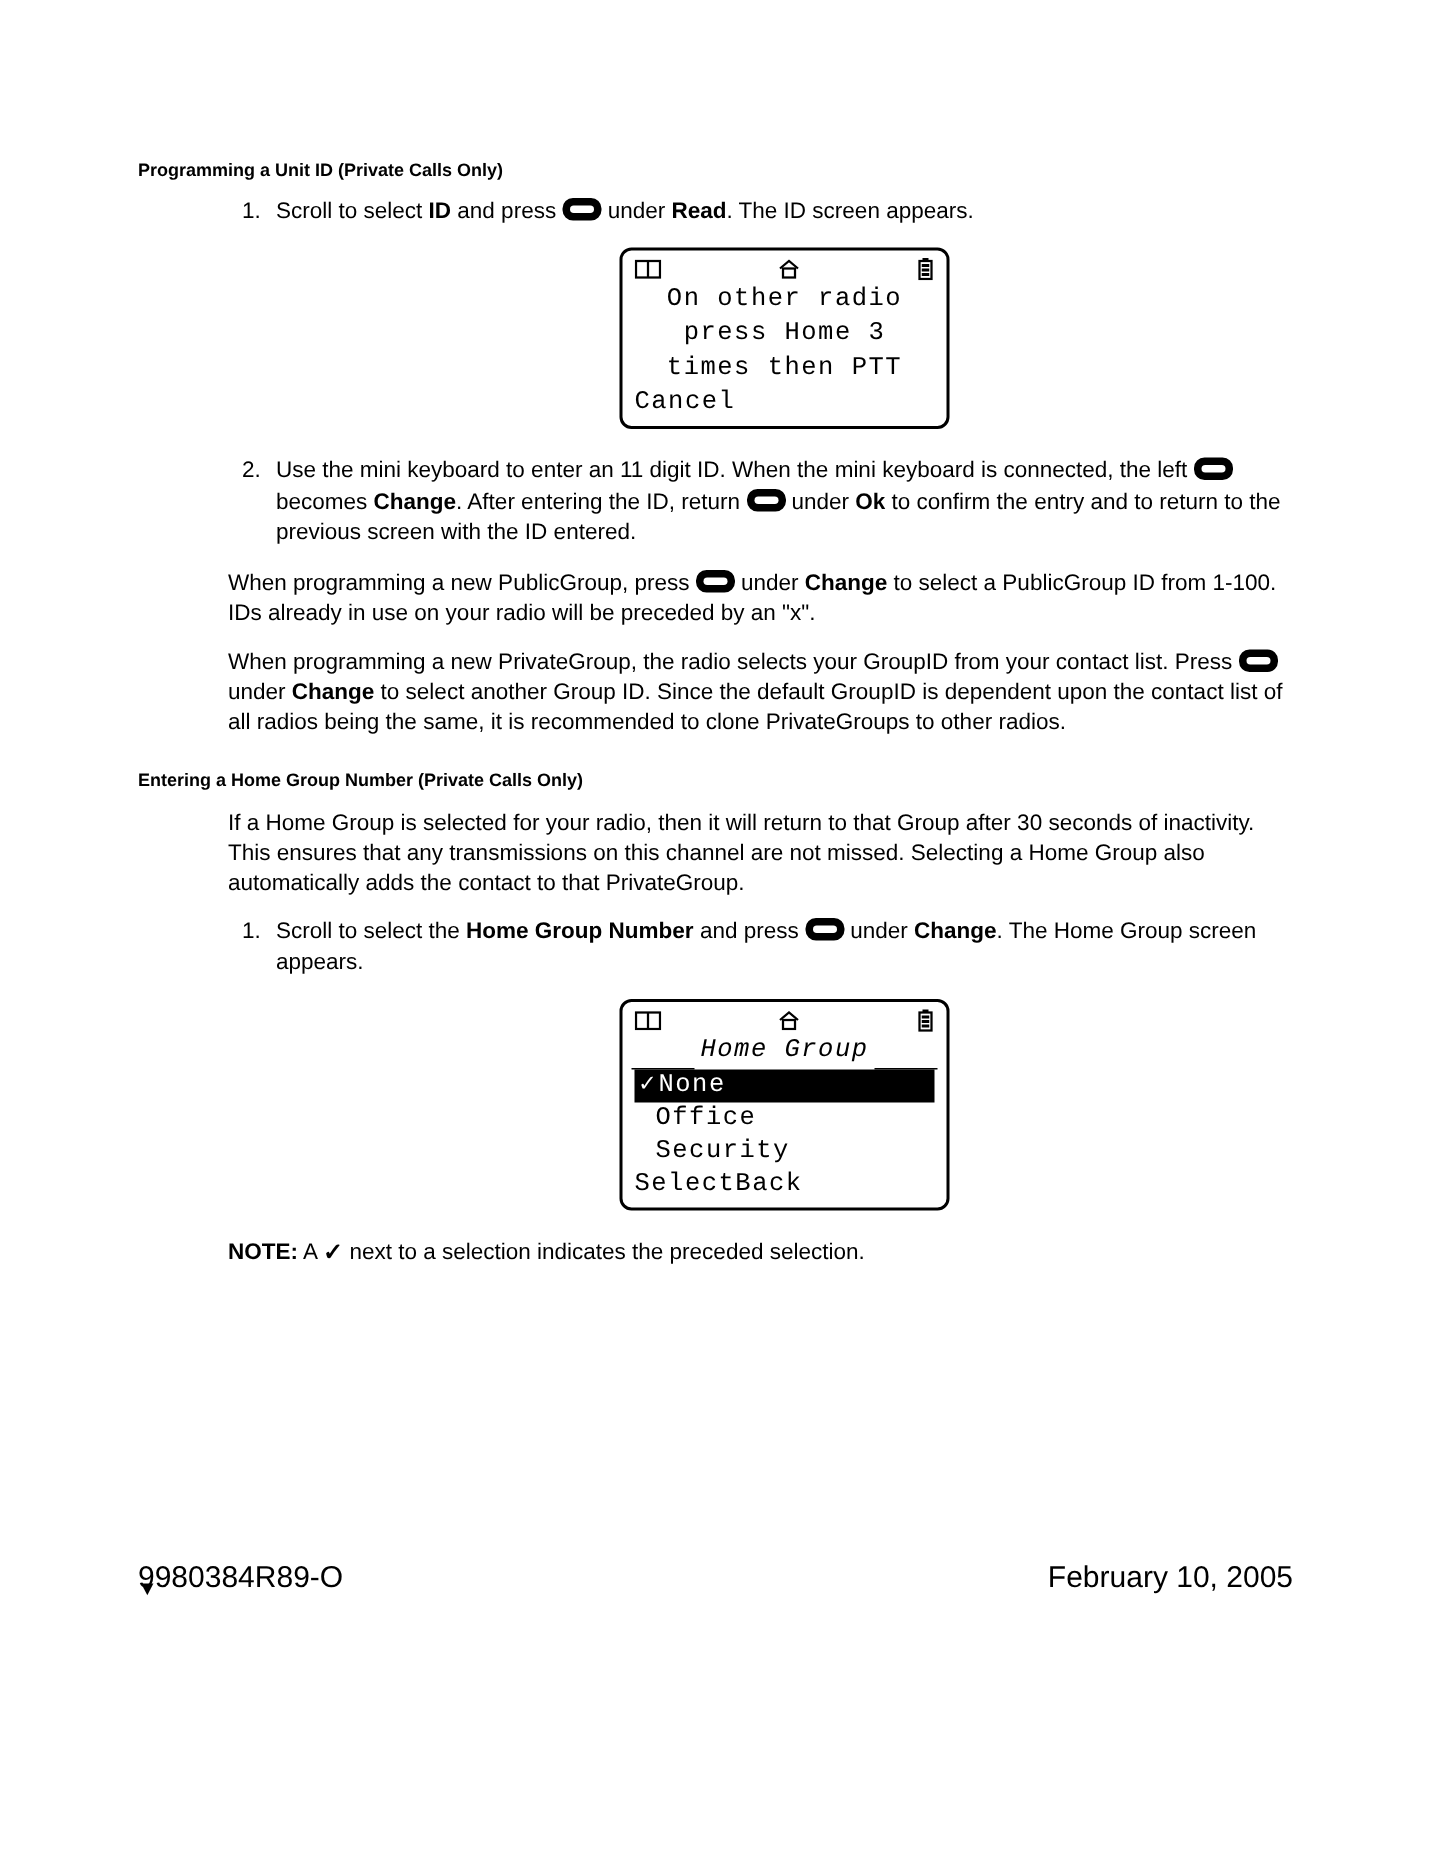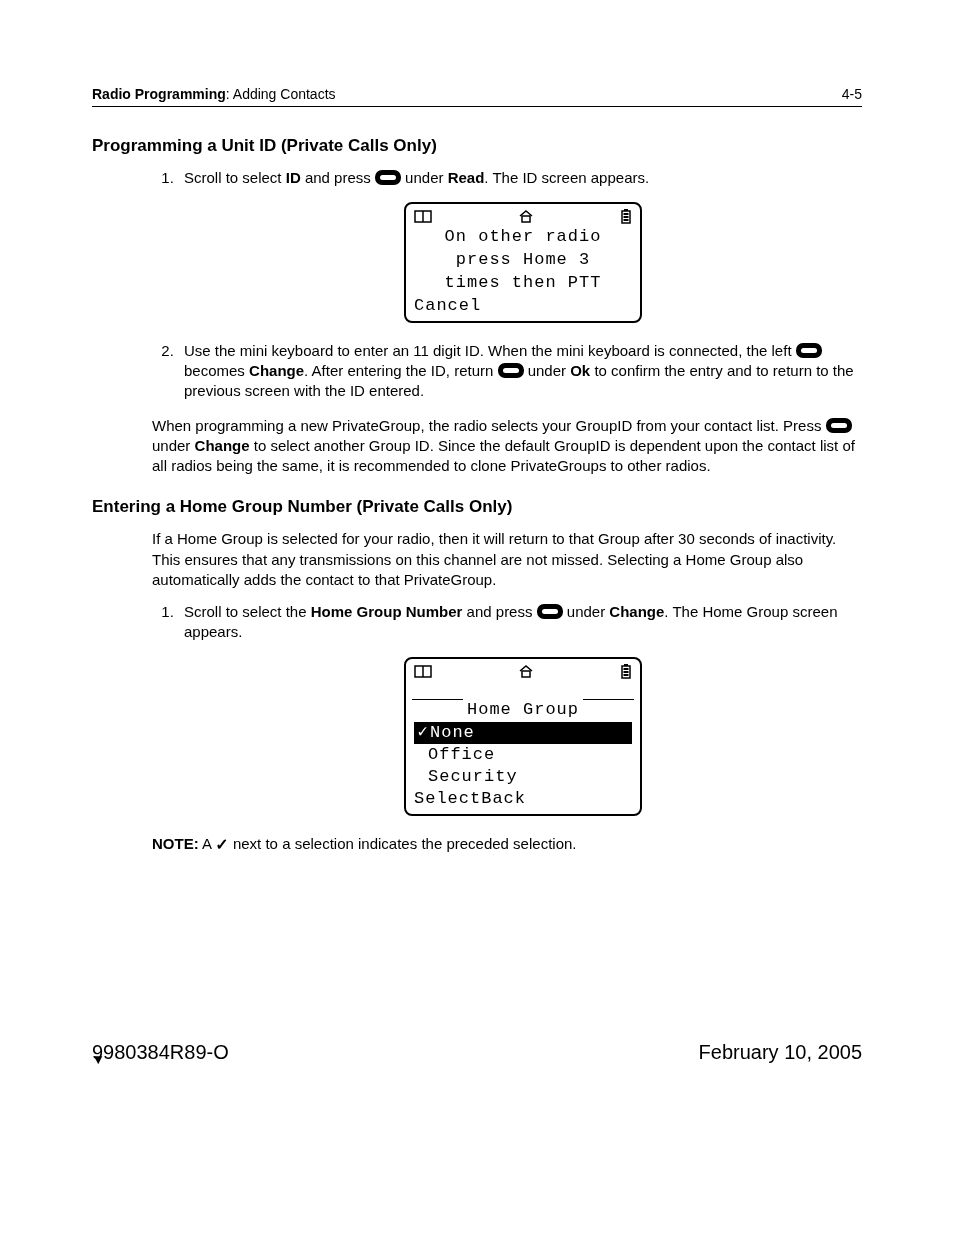--- a/index.html
+++ b/index.html
@@ -22,21 +22,21 @@
     display: flex;
     justify-content: space-between;
     font-size: 14px;
     border-bottom: 1px solid #000;
     padding-bottom: 2px;
     margin-bottom: 28px;
   }
   .header-left b { font-weight: bold; }
   .h2 {
     font-weight: bold;
-    font-size: 17px;
+    font-size: 12px;
     margin-top: 20px;
     margin-bottom: 10px;
   }
   .body-block {
     margin-left: 60px;
   }
   .para { margin: 8px 0 12px 0; }
   ol.steps {
     margin: 6px 0 14px 0;
     padding-left: 86px;
@@ -58,21 +58,21 @@
     content: "";
     position: absolute;
     left: 3px; right: 3px; top: 3px; bottom: 3px;
     border-radius: 4px;
     background: #fff;
   }
   b { font-weight: bold; }
 
   
   .lcd {
-    width: 238px;
+    width: 220px;
     border: 2px solid #000;
     border-radius: 8px;
     margin: 14px auto 18px auto;
     font-family: "Courier New", monospace;
     font-size: 17px;
     letter-spacing: 1px;
     padding: 4px 6px 4px 6px;
     box-sizing: border-box;
   }
   .lcd-status {
@@ -87,23 +87,24 @@
   .icon-book svg, .icon-home svg, .icon-batt svg { display:block; }
   .lcd-line { text-align: center; line-height: 1.35; }
   .lcd-soft {
     display: flex;
     justify-content: flex-start;
     padding: 0 2px;
     line-height: 1.3;
   }
   .lcd .title-rule {
     display: flex;
-    align-items: flex-start;
+    align-items: flex-end;
     gap: 4px;
-    margin-top: 18px;
+    margin-top: 0;
+    font-style: italic;
   }
   .lcd .title-rule .rule { flex:1; height:1px; background:#000; }
   .lcd .list-row {
     display: flex;
     align-items: center;
     padding: 0 4px 0 16px;
     line-height: 1.3;
   }
   .lcd .list-row.sel {
     background: #000; color: #fff;
@@ -135,26 +136,20 @@
     justify-content: space-between;
     font-size: 20px;
     text-align: center;
   }
 </style>
 </head>
 <body>
 
 <div class="page">
 
-  <div class="header-row">
-    <span class="header-left">
-      <b>Radio Programming</b><span>: Adding Contacts</span>
-    </span>
-    <span>4-5</span>
-  </div>
 
   <div class="h2">Programming a Unit ID (Private Calls Only)</div>
   <ol class="steps">
     <li>
       <span>Scroll to select </span><b>ID</b><span> and press </span><span class="softkey-icon"></span><span> under </span><b>Read</b><span>. The ID screen appears.</span>
 
       
       <div class="lcd">
         <div class="lcd-status">
           <span class="icon-book">
@@ -188,20 +183,23 @@
         </div>
       </div>
     </li>
     <li>
       <span>Use the mini keyboard to enter an 11 digit ID. When the mini keyboard is connected, the left </span><span class="softkey-icon"></span><span> becomes </span><b>Change</b><span>. After entering the ID, return </span><span class="softkey-icon"></span><span> under </span><b>Ok</b><span> to confirm the entry and to return to the previous screen with the ID entered.</span>
     </li>
   </ol>
 
   <div class="body-block">
     <div class="para">
+      <span>When programming a new PublicGroup, press </span><span class="softkey-icon"></span><span> under </span><b>Change</b><span> to select a PublicGroup ID from 1-100. IDs already in use on your radio will be preceded by an "x".</span>
+    </div>
+    <div class="para">
       <span>When programming a new PrivateGroup, the radio selects your GroupID from your contact list. Press </span><span class="softkey-icon"></span><span> under </span><b>Change</b><span> to select another Group ID. Since the default GroupID is dependent upon the contact list of all radios being the same, it is recommended to clone PrivateGroups to other radios.</span>
     </div>
   </div>
 
   <div class="h2">Entering a Home Group Number (Private Calls Only)</div>
   <div class="body-block">
     <div class="para">If a Home Group is selected for your radio, then it will return to that Group after 30 seconds of inactivity. This ensures that any transmissions on this channel are not missed. Selecting a Home Group also automatically adds the contact to that PrivateGroup.</div>
   </div>
   <ol class="steps">
     <li>

